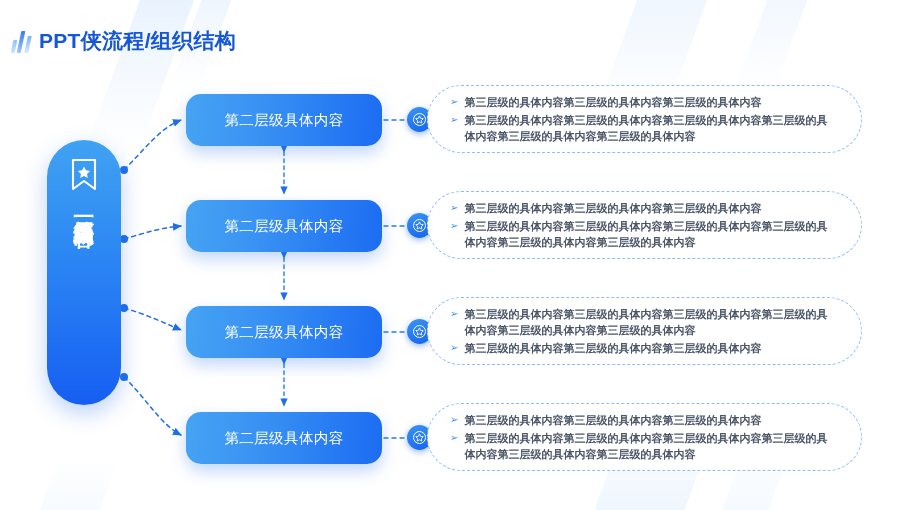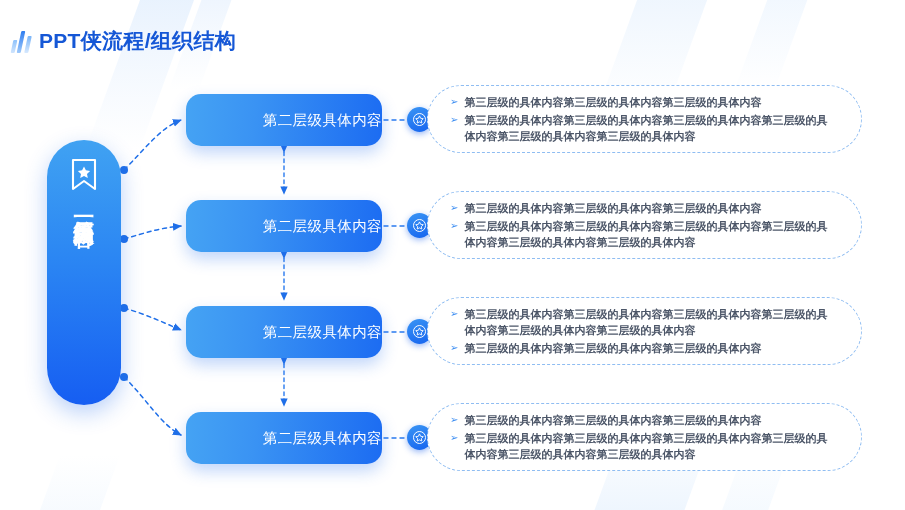--- a/index.html
+++ b/index.html
@@ -122,21 +122,21 @@
   .level2 {
     position: absolute;
     left: 186px;
     width: 196px;
     height: 52px;
     border-radius: 15px;
     background: linear-gradient(95deg, #45a3f3 0%, #3a93f3 35%, #1c6cf2 100%);
     box-shadow: 0 7px 16px rgba(32,107,236,0.28);
     display: flex;
     align-items: center;
-    justify-content: flex-end;
+    justify-content: center;
     color: #ffffff;
     font-size: 14.5px;
     letter-spacing: 0.4px;
   }
   .level2.r1 { top: 94px; }
   .level2.r2 { top: 200px; }
   .level2.r3 { top: 306px; }
   .level2.r4 { top: 412px; }
 
   

